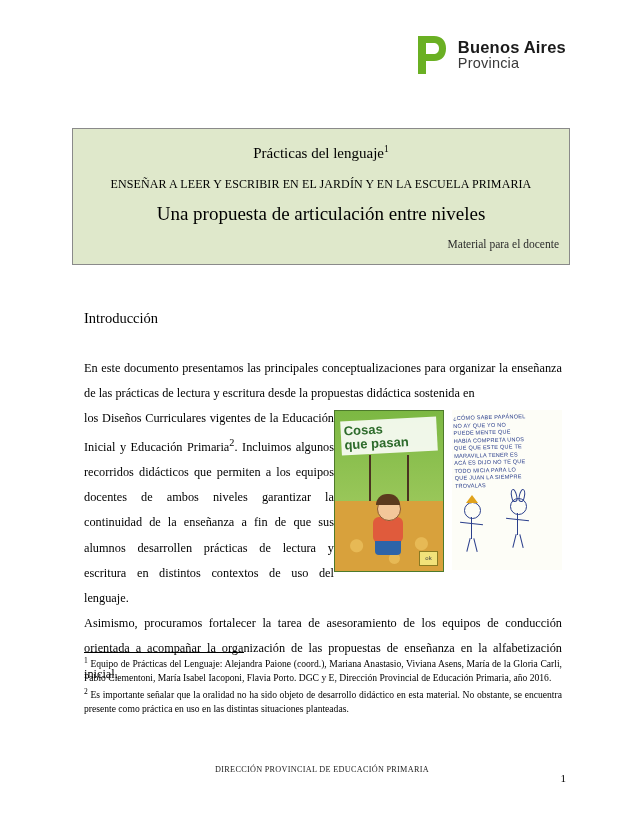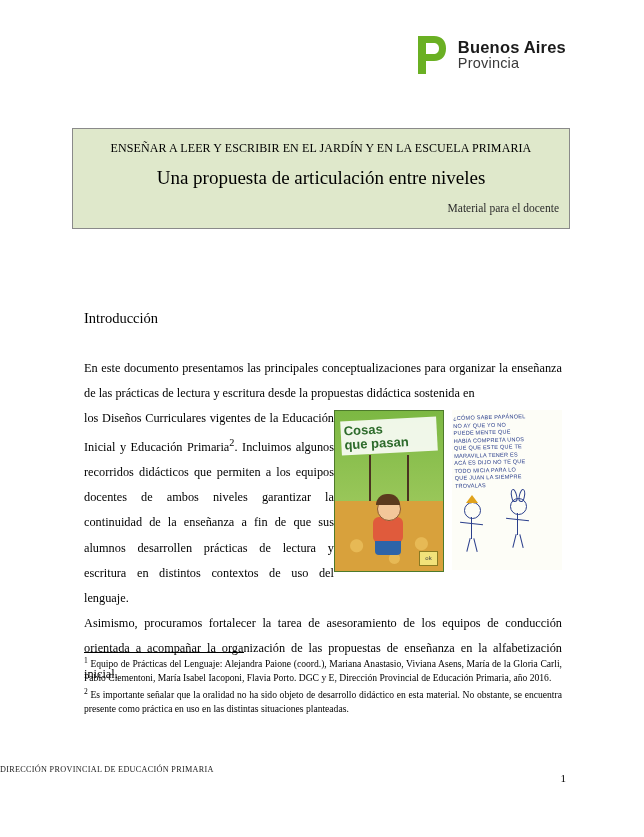--- a/index.html
+++ b/index.html
@@ -268,21 +268,21 @@
     text-align: justify;
   }
   .footnotes p { margin: 0 0 3px 0; }
   .footnotes sup { font-size: 7.5px; }
 
   
   .page-footer {
     position: absolute;
     left: 0; right: 0;
     top: 765px;
-    text-align: left;
+    text-align: center;
     font-family: "Liberation Serif", serif;
     font-size: 8.2px;
     letter-spacing: .3px;
     color: #1a1a1a;
   }
   .page-number {
     position: absolute;
     right: 78px;
     top: 772px;
     font-size: 11px;
@@ -298,20 +298,23 @@
       <path d="M4 2 L4 40 L12 40 L12 27 L20 27 C28 27 32 22 32 14.5 C32 7 28 2 20 2 Z" fill="#6ab023"></path>
       <path d="M12 9 L12 20 L19 20 C23 20 25 18 25 14.5 C25 11 23 9 19 9 Z" fill="#ffffff"></path>
     </svg>
     <span class="logo-text">
       <span class="l1">Buenos Aires</span>
       <span class="l2">Provincia</span>
     </span>
   </div>
 
   <div class="title-box">
+    <div class="title-line1">
+      <span>Prácticas del lenguaje</span><sup>1</sup>
+    </div>
     <div class="title-line2">ENSEÑAR A LEER Y ESCRIBIR EN EL JARDÍN Y EN LA ESCUELA PRIMARIA</div>
     <div class="title-line3">Una propuesta de articulación entre niveles</div>
     <div class="title-line4">Material para el docente</div>
   </div>
 
   <div class="section-heading">Introducción</div>
 
   <div class="body-text">
     <p>En este documento presentamos las principales conceptualizaciones para organizar la enseñanza de las prácticas de lectura y escritura desde la propuestas didáctica sostenida en</p>
     <p class="para-narrow">

